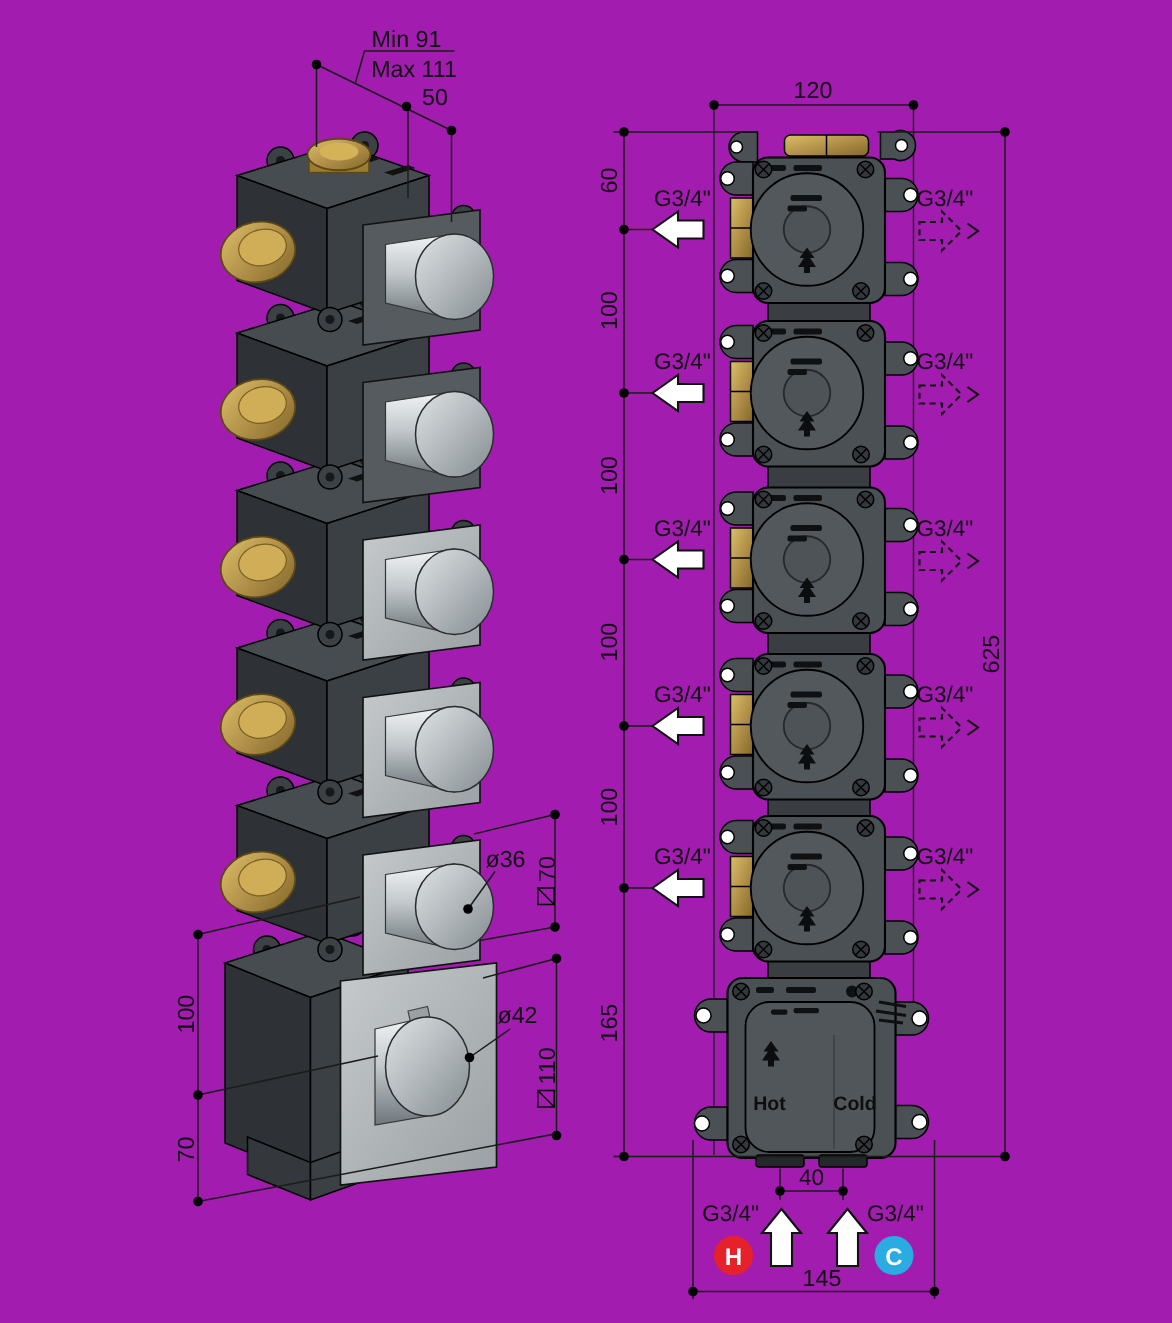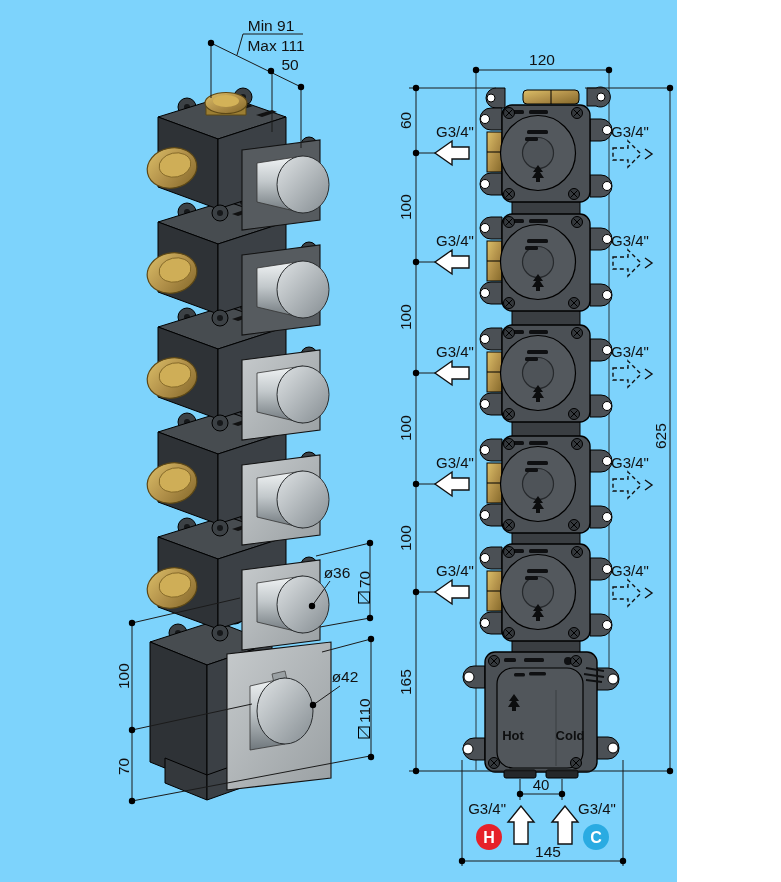--- a/index.html
+++ b/index.html
@@ -1,16 +1,16 @@
 <!DOCTYPE html>
 <html><head>
 <meta charset="utf-8">
 <style>
   html,body{margin:0;padding:0;background:#ffffff;}
-  .stage{width:677px;height:882px;background:#7dd3fc;position:relative;overflow:hidden;}
+  .stage{width:781px;height:882px;background:#a21caf;position:relative;overflow:hidden;}
   svg{display:block;}
   text{font-family:"Liberation Sans", sans-serif;fill:#111111;}
   .dim{font-size:15.5px;}
   .dimsm{font-size:15px;}
   .port{font-size:15px;}
   .hotcold{font-size:13px;font-weight:bold;fill:#0d0e0f;}
   .badge{font-size:16px;font-weight:bold;fill:#ffffff;}
   .ln{stroke:#1b1b1b;stroke-width:1;fill:none;}
   .outline{stroke:#000000;stroke-width:1.4;}
   .thin{stroke:#000000;stroke-width:1;}

